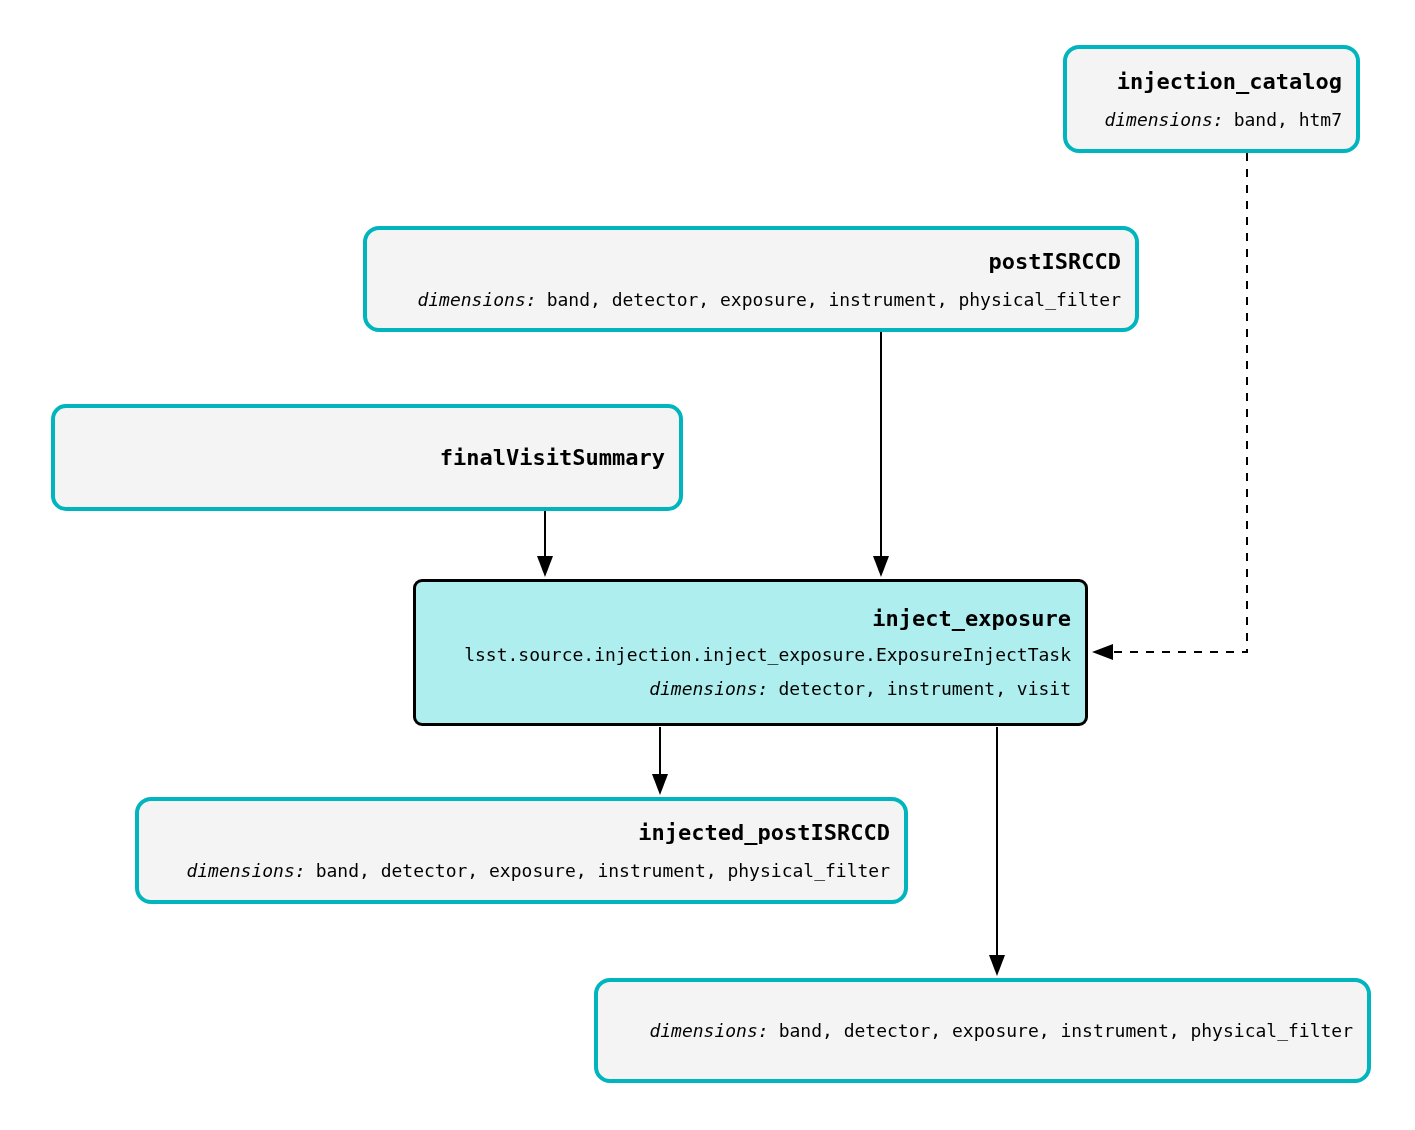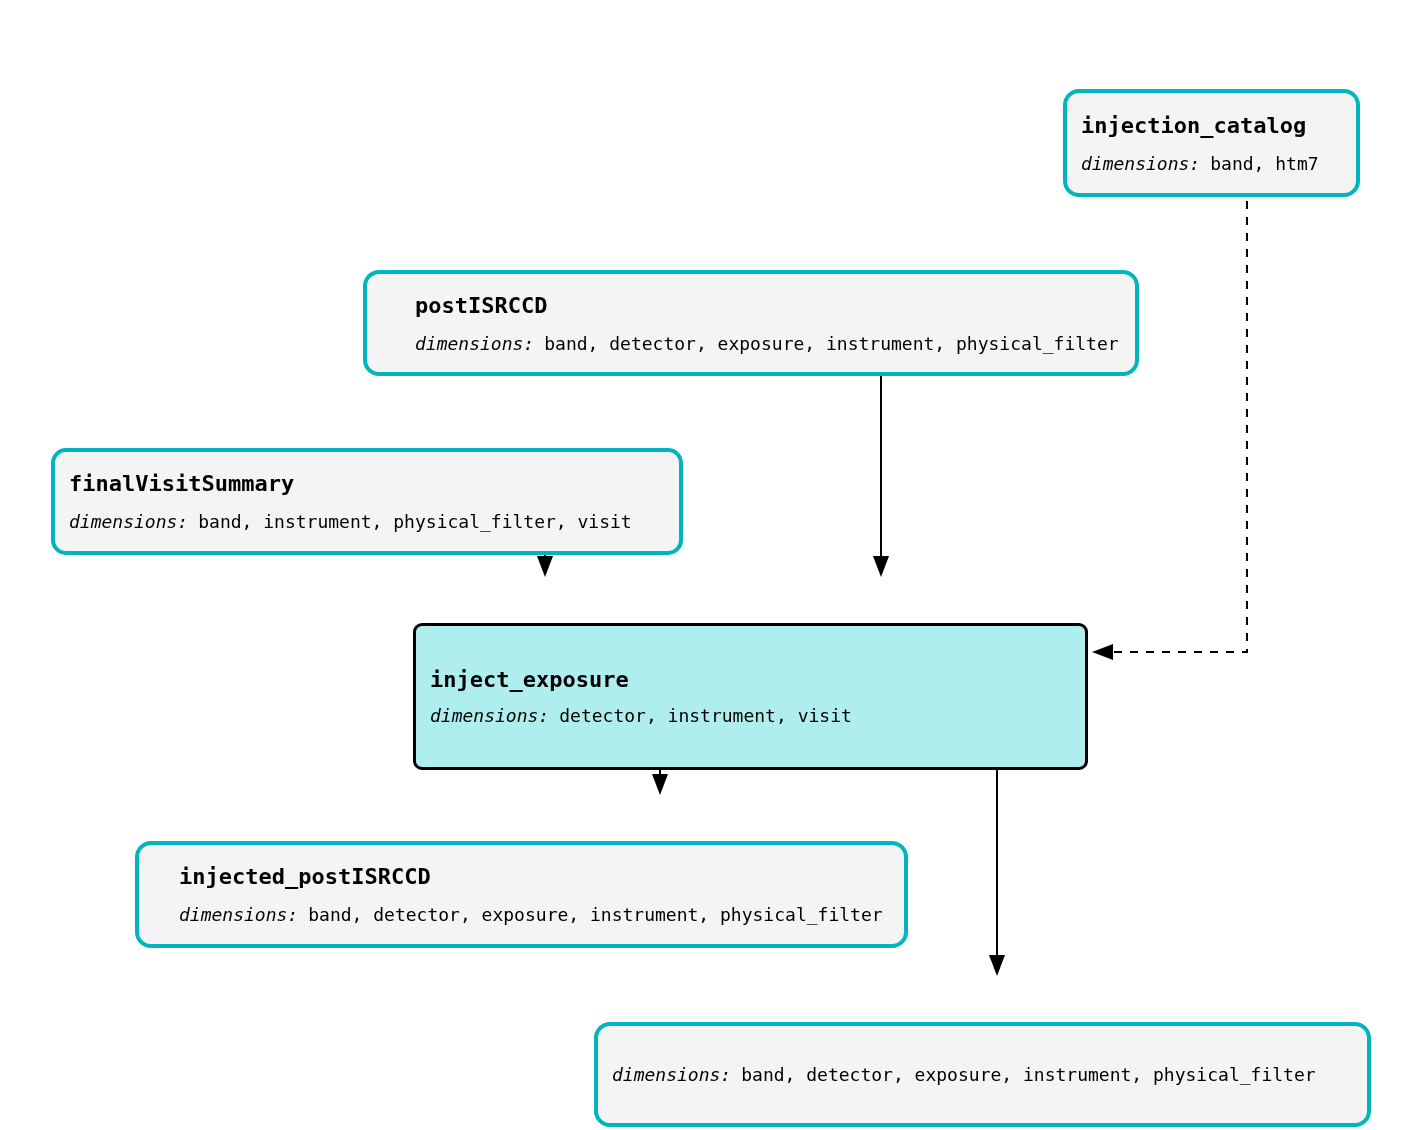--- a/index.html
+++ b/index.html
@@ -15,25 +15,24 @@
     width:1415px;height:1130px;
     background:var(--bg);
     font-family:"DejaVu Sans Mono", monospace;
     overflow:hidden;
   }
   .edges{position:absolute;left:0;top:0;width:1415px;height:1130px;}
   .node{
     position:absolute;
     box-sizing:border-box;
     display:flex;flex-direction:column;
-    align-items:flex-start;justify-content:center;
+    align-items:flex-end;justify-content:center;
     text-align:center;
     gap:15px;
     padding:8px 14px;
-    margin-top:44px;
   }
   .node.dataset{
     background:var(--dataset-fill);
     border:4px solid var(--teal);
     border-radius:16px;
   }
   .node.task{
     background:var(--task-fill);
     border:3px solid var(--ink);
     border-radius:9px;
@@ -105,27 +104,25 @@
 
   <div class="node dataset" style="left:363px;top:226px;width:776px;height:106px;padding-left:48px;">
     <div class="node-title">postISRCCD</div>
     <div class="node-dims">
       <span class="dims-label">dimensions:</span><span>band, detector, exposure, instrument, physical_filter</span>
     </div>
   </div>
 
   <div class="node dataset" style="left:51px;top:404px;width:632px;height:107px;border-radius:15px;">
     <div class="node-title">finalVisitSummary</div>
-    <div class="node-dims">
-      <span class="dims-label">dimensions:</span><span>band, instrument, physical_filter, visit</span>
-    </div>
   </div>
 
   <div class="node task" style="left:413px;top:579px;width:675px;height:147px;">
     <div class="node-title">inject_exposure</div>
+    <div class="node-task-class">lsst.source.injection.inject_exposure.ExposureInjectTask</div>
     <div class="node-dims">
       <span class="dims-label">dimensions:</span><span>detector, instrument, visit</span>
     </div>
   </div>
 
   <div class="node dataset" style="left:135px;top:797px;width:773px;height:107px;padding-left:40px;">
     <div class="node-title">injected_postISRCCD</div>
     <div class="node-dims">
       <span class="dims-label">dimensions:</span><span>band, detector, exposure, instrument, physical_filter</span>
     </div>

